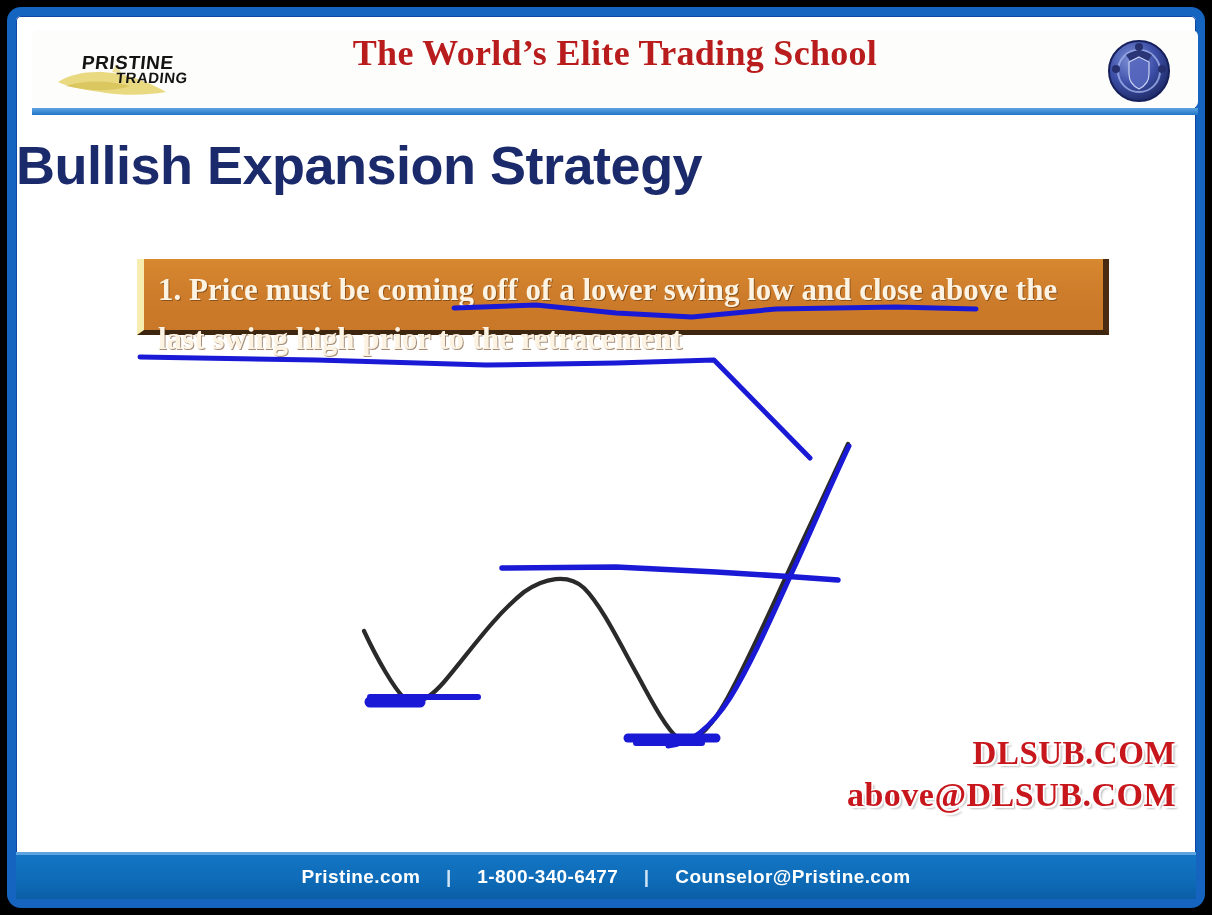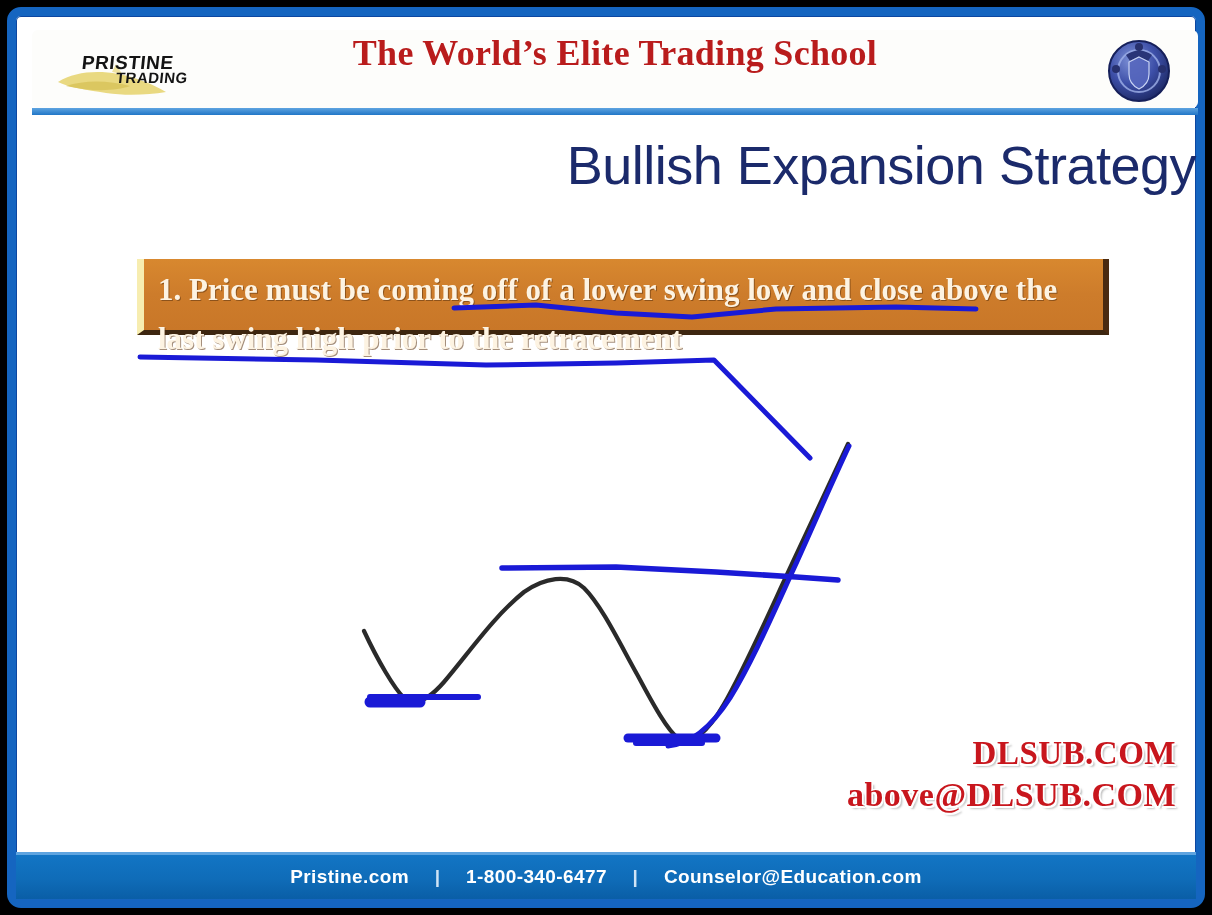--- a/index.html
+++ b/index.html
@@ -138,23 +138,23 @@
     height: 7px;
     background: linear-gradient(to bottom, #5ea4e0, #2176c7);
   }
 
   
   .slide-title {
     position: absolute;
     left: 0;
     right: 0;
     top: 118px;
-    text-align: right;
-    font-family: "Liberation Sans", sans-serif;
-    font-weight: normal;
+    text-align: left;
+    font-family: "Liberation Sans", sans-serif;
+    font-weight: bold;
     font-size: 54px;
     color: #1b2a6b;
     letter-spacing: -0.5px;
   }
 
   
   .callout {
     position: absolute;
     left: 121px;
     top: 243px;
@@ -327,18 +327,18 @@
       <div class="wm-line1">DLSUB.COM</div>
       <div class="wm-line2">above@DLSUB.COM</div>
     </div>
 
     <div class="footer">
       <div class="footer-text">
         <span>Pristine.com</span>
         <span class="footer-sep">|</span>
         <span>1-800-340-6477</span>
         <span class="footer-sep">|</span>
-        <span>Counselor@Education.com</span>
+        <span>Counselor@Pristine.com</span>
       </div>
     </div>
 
   </div>
 </div>
 
 </body></html>

